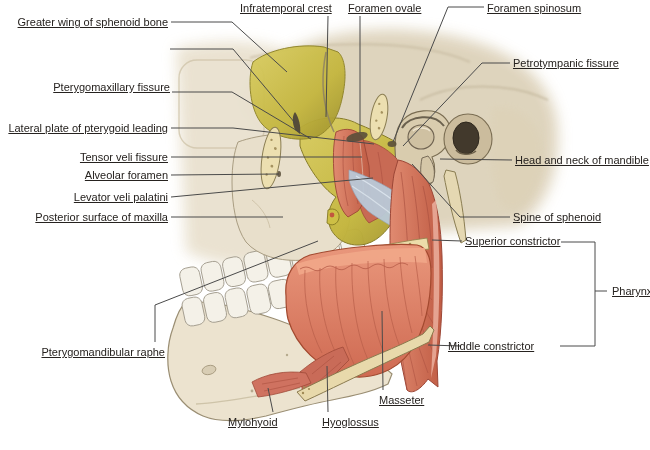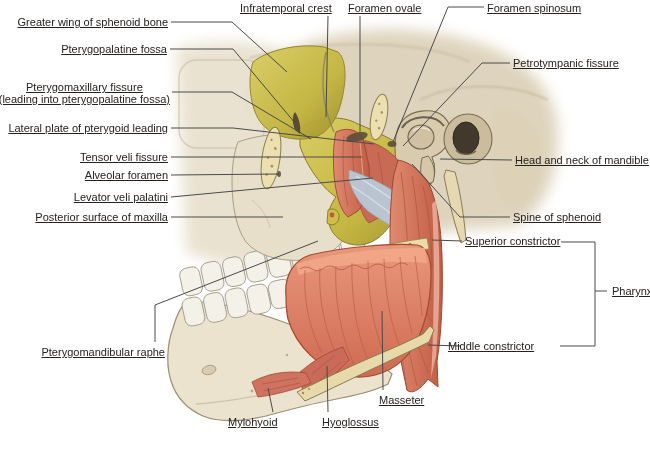--- a/index.html
+++ b/index.html
@@ -1,20 +1,20 @@
 <!DOCTYPE html>
 <html><head>
 <meta charset="utf-8">
 <style>
   html,body{margin:0;padding:0;background:#fff;}
   #stage{position:relative;width:650px;height:450px;background:#ffffff;overflow:hidden;
          font-family:"Liberation Sans",sans-serif;}
   #art{position:absolute;left:0;top:0;}
   .lbl{position:absolute;font:11px/12px "Liberation Sans",sans-serif;color:#26221f;white-space:nowrap;text-decoration:underline;}
-  .lbl.r{text-align:center;}
+  .lbl.r{text-align:left;}
   .lbl .l2{display:block;}
 </style>
 </head>
 <body>
 
 <div id="stage">
 
   <svg id="art" width="650" height="450" viewBox="0 0 650 450">
     <defs>
       <filter id="fb" x="-30%" y="-30%" width="160%" height="160%">
@@ -225,24 +225,22 @@
       <polyline points="561,242 595,242 595,346 560,346"></polyline>
       <polyline points="595,291 607,291"></polyline>
       <polyline points="461,346 428,345"></polyline>
       <polyline points="273,412 268,388"></polyline>
       <polyline points="328,412 327,366"></polyline>
       <polyline points="383,390 382,311"></polyline>
     </g>
   </svg>
 
   <div class="lbl r" style="right:482px;top:16px">Greater wing of sphenoid bone</div>
-  <div class="lbl r" style="right:483px;top:43px">Pterygopalatine fossa</div>
   <div class="lbl r" style="right:480px;top:81px">
     <span class="l2">Pterygomaxillary fissure</span>
-    <span class="l2">(leading into pterygopalatine fossa)</span>
   </div>
   <div class="lbl r" style="right:482px;top:122px">Lateral plate of pterygoid leading</div>
   <div class="lbl r" style="right:482px;top:151px">Tensor veli fissure</div>
   <div class="lbl r" style="right:482px;top:169px">Alveolar foramen</div>
   <div class="lbl r" style="right:482px;top:191px">Levator veli palatini</div>
   <div class="lbl r" style="right:485px;top:346px">Pterygomandibular raphe</div>
   <div class="lbl r" style="right:482px;top:211px">Posterior surface of maxilla</div>
 
   <div class="lbl" style="left:240px;top:2px">Infratemporal crest</div>
   <div class="lbl" style="left:348px;top:2px">Foramen ovale</div>

